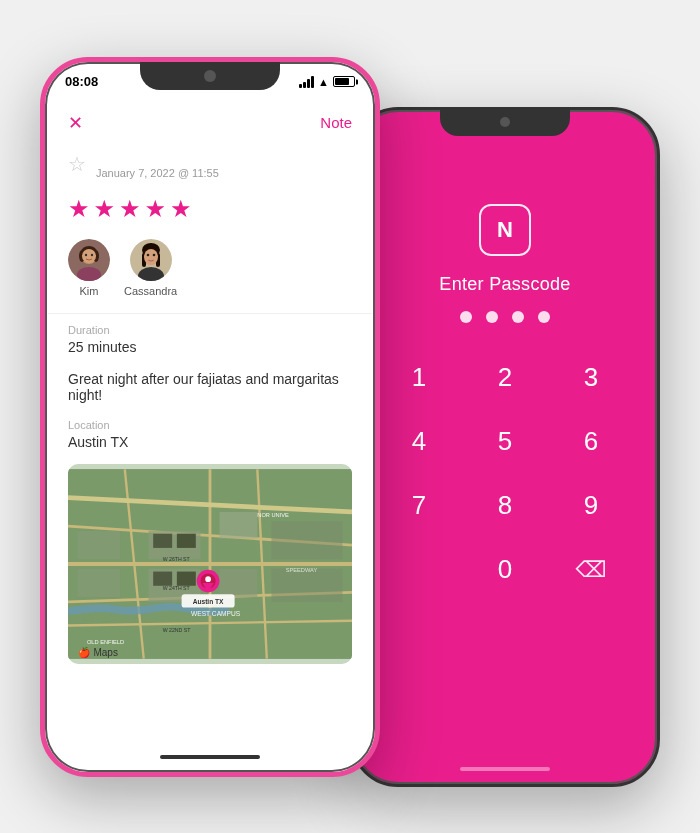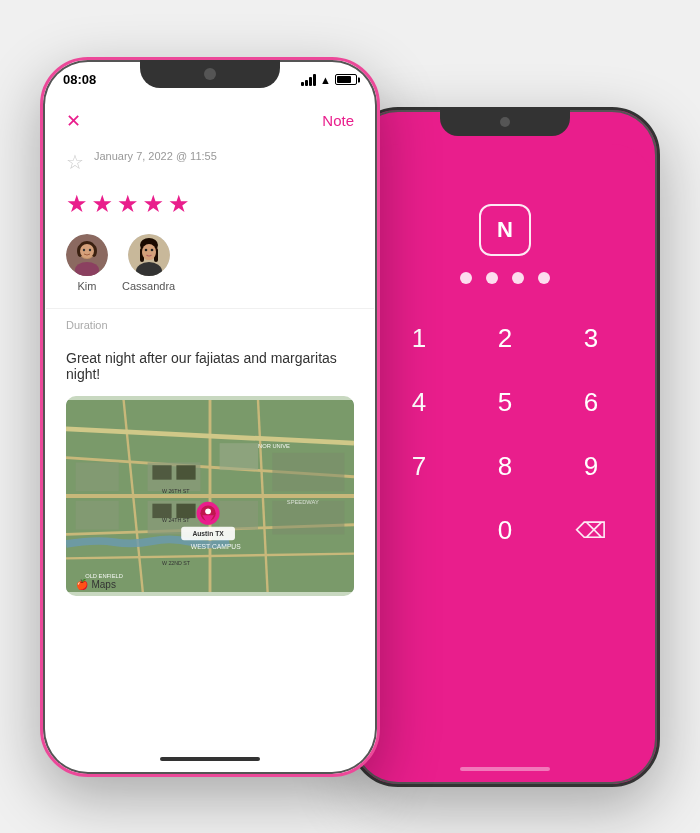--- a/index.html
+++ b/index.html
@@ -27,21 +27,21 @@
       box-shadow: 0 20px 60px rgba(0,0,0,0.3), inset 0 0 0 2px #555;
     }
 
     
     .phone-left {
       width: 340px;
       height: 720px;
       left: 0;
       top: 30px;
       background: #fff;
-      border: 3px solid #ec4899;
+      border: 5px solid #ec4899;
       z-index: 2;
     }
 
     .phone-left .notch {
       position: absolute;
       top: 0;
       left: 50%;
       transform: translateX(-50%);
       width: 140px;
       height: 28px;
@@ -194,21 +194,21 @@
 
     .entry-title {
       font-size: 18px;
       font-weight: 600;
       color: #222;
     }
 
     .entry-date {
       font-size: 11px;
       color: #999;
-      margin-top: 2px;
+      margin-top: 17px;
     }
 
     .rating-stars {
       padding: 4px 20px 12px;
       display: flex;
       gap: 4px;
     }
 
     .star-filled {
       color: #e91e8c;
@@ -535,26 +535,31 @@
             </svg>
           </div>
           <span class="avatar-name">Cassandra</span>
         </div>
       </div>
 
       <div class="divider"></div>
 
       <div class="field-section">
         <div class="field-label">Duration</div>
+        <div class="field-value">25 minutes</div>
       </div>
 
       <div class="field-section">
         <div class="field-value">Great night after our fajiatas and margaritas night!</div>
       </div>
 
+      <div class="field-section">
+        <div class="field-label">Location</div>
+        <div class="field-value">Austin TX</div>
+      </div>
 
       <div class="map-container">
         
         <svg width="100%" height="100%" viewBox="0 0 300 200" xmlns="http://www.w3.org/2000/svg">
 
           <rect width="300" height="200" fill="#6b8c6b"></rect>
 
           <rect x="0" y="0" width="300" height="200" fill="#7a9a6a"></rect>
 
           <line x1="0" y1="100" x2="300" y2="100" stroke="#c8b87a" stroke-width="4"></line>
@@ -611,20 +616,21 @@
 
   <div class="phone phone-right">
     <div class="notch"></div>
 
     <div class="screen">
 
       <div class="passcode-logo">
         <span class="passcode-n">N</span>
       </div>
 
+      <div class="passcode-title">Enter Passcode</div>
 
       <div class="passcode-dots">
         <div class="passcode-dot"></div>
         <div class="passcode-dot"></div>
         <div class="passcode-dot"></div>
         <div class="passcode-dot"></div>
       </div>
 
       <div class="passcode-grid">
         <div class="passcode-row">

